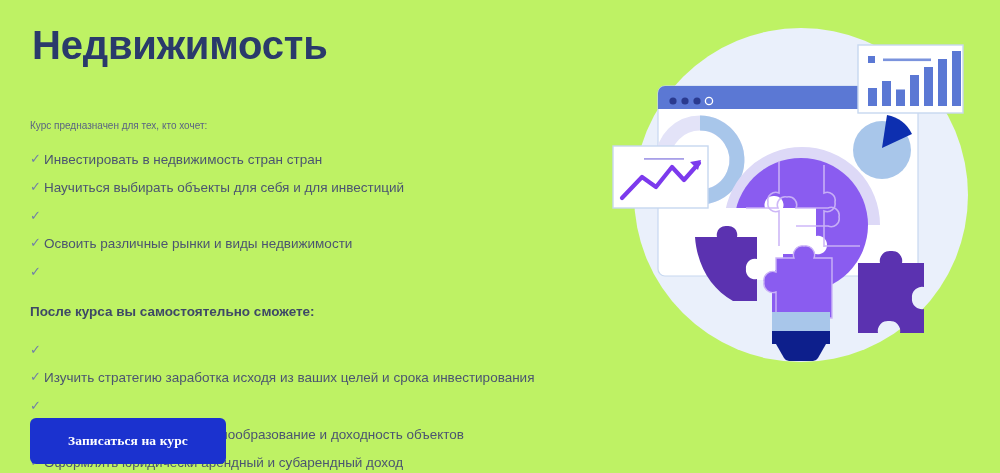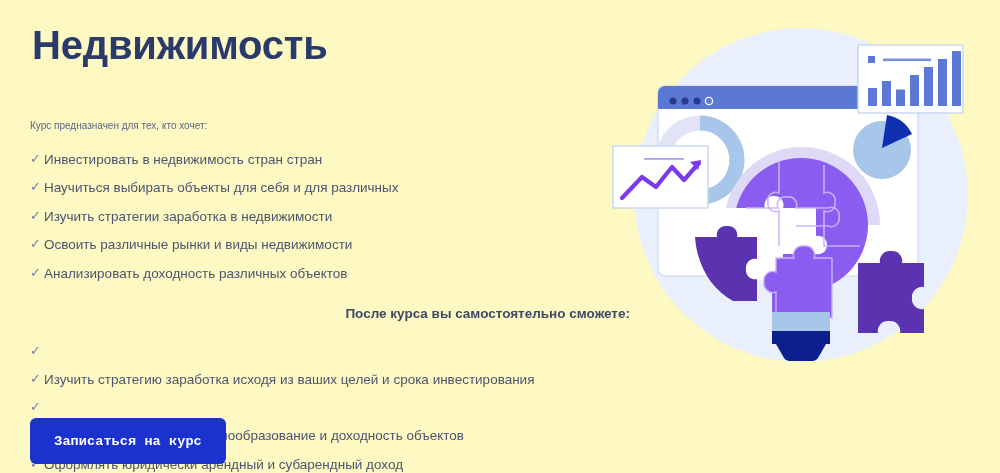--- a/index.html
+++ b/index.html
@@ -12,21 +12,21 @@
     height: 473px;
     position: relative;
     overflow: hidden;
     font-family: "Liberation Sans", sans-serif;
     -webkit-font-smoothing: antialiased;
   }
 
   .page {
     position: absolute;
     inset: 0;
-    background: #fef9c3;
+    background: #bef264;
   }
 
   
   .content {
     position: absolute;
     left: 30px;
     top: 22px;
     width: 600px;
   }
 
@@ -72,34 +72,33 @@
     flex: 0 0 14px;
     line-height: 1.45;
   }
 
   .section-head {
     margin-top: 16px;
     font-size: 13.5px;
     font-weight: 700;
     color: #3e4966;
     line-height: 1.5;
-    text-align: right;
   }
 
   .cta {
     position: absolute;
     left: 30px;
     top: 418px;
     width: 196px;
     height: 46px;
     border: none;
     border-radius: 6px;
     background: #1b32cf;
     color: #ffffff;
-    font-family: Liberation Mono, monospace;
+    font-family: Liberation Serif, serif;
     font-size: 13.5px;
     font-weight: 700;
     letter-spacing: 0.1px;
     cursor: pointer;
     display: flex;
     align-items: center;
     justify-content: center;
   }
 
   
@@ -123,33 +122,31 @@
 
     <p class="intro">Курс предназначен для тех, кто хочет:</p>
 
     <ul class="list first">
       <li>
         <span class="check">✓</span>
         <span>Инвестировать в недвижимость стран стран</span>
       </li>
       <li>
         <span class="check">✓</span>
-        <span>Научиться выбирать объекты для себя и для различных</span>
-      </li>
-      <li>
-        <span class="check">✓</span>
-        <span>Изучить стратегии заработка в недвижимости</span>
+        <span>Научиться выбирать объекты для себя и для инвестиций</span>
+      </li>
+      <li>
+        <span class="check">✓</span>
       </li>
       <li>
         <span class="check">✓</span>
         <span>Освоить различные рынки и виды недвижимости</span>
       </li>
       <li>
         <span class="check">✓</span>
-        <span>Анализировать доходность различных объектов</span>
       </li>
     </ul>
 
     <p class="section-head">После курса вы самостоятельно сможете:</p>
 
     <ul class="list second">
       <li>
         <span class="check">✓</span>
       </li>
       <li>

